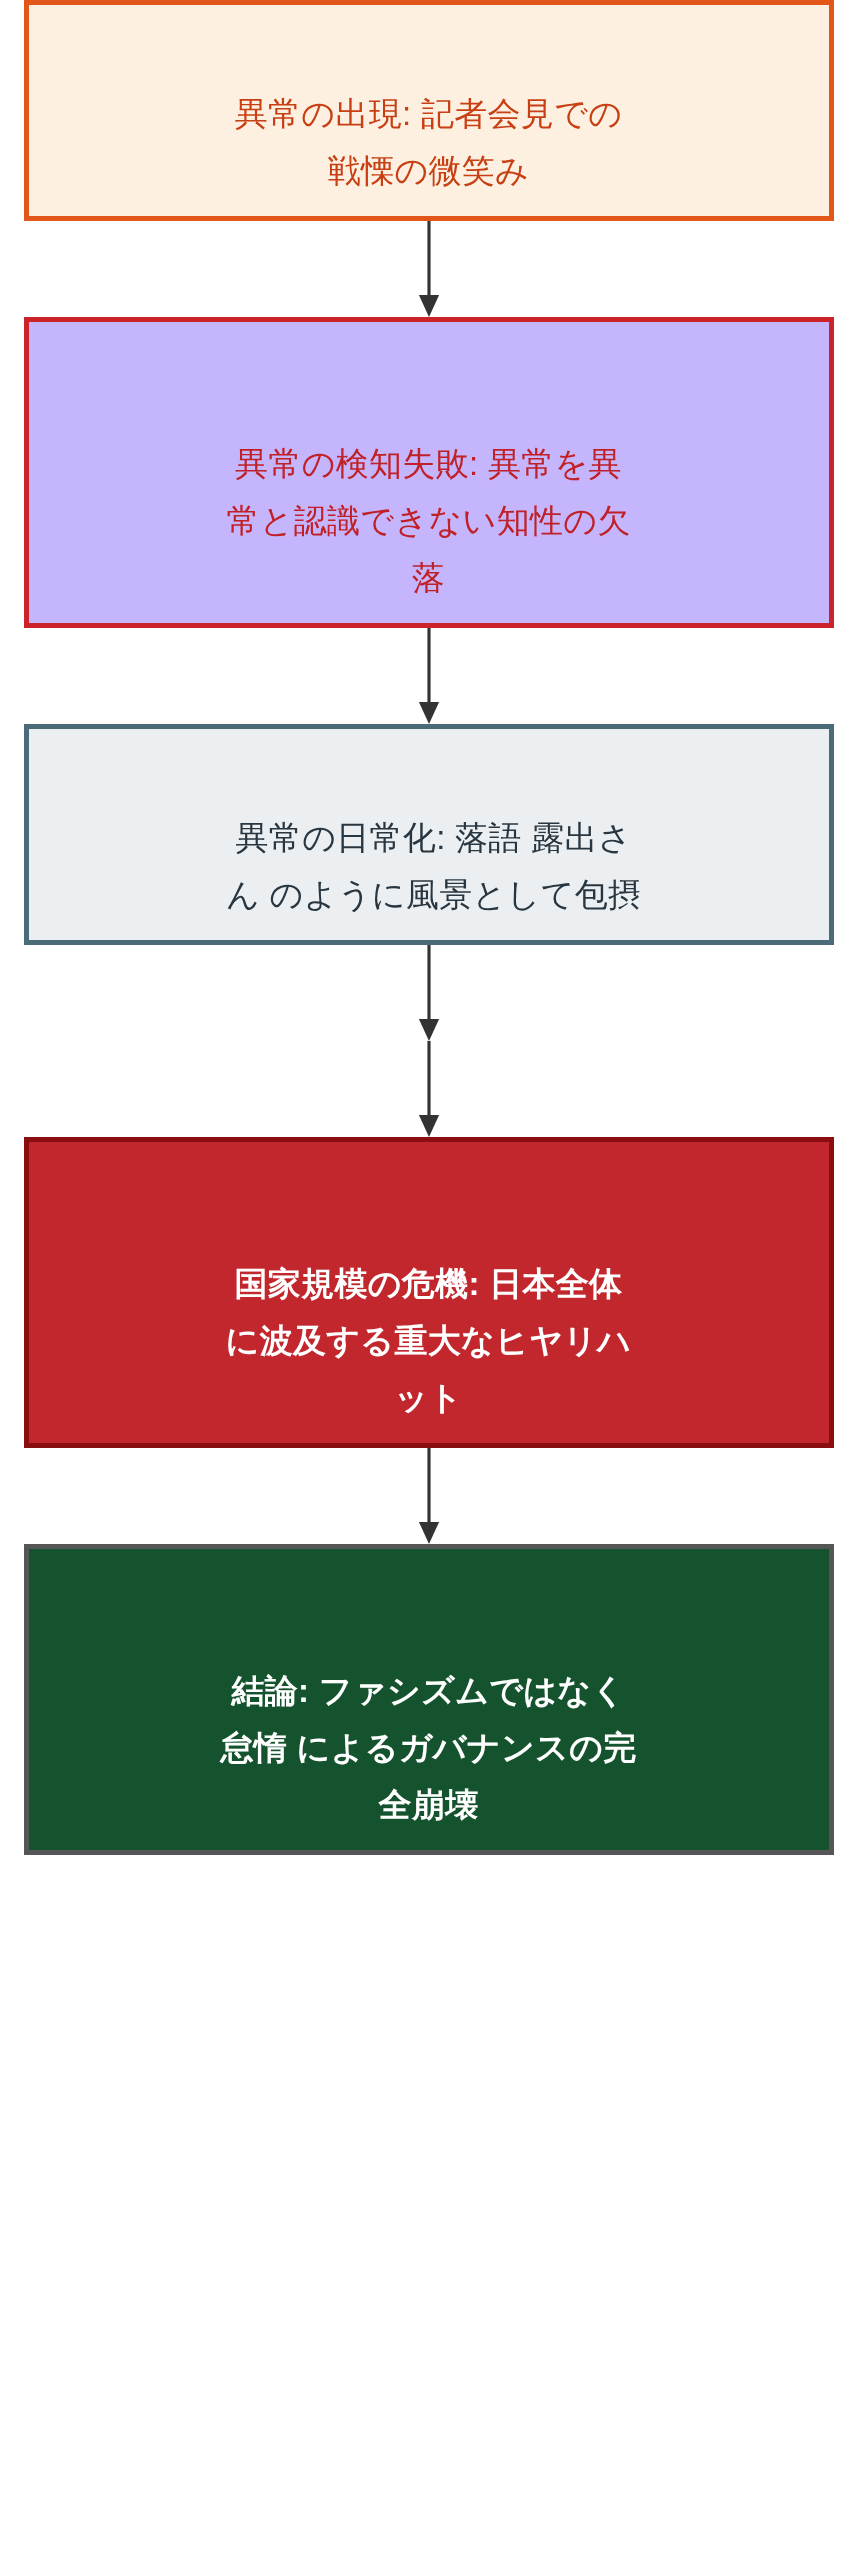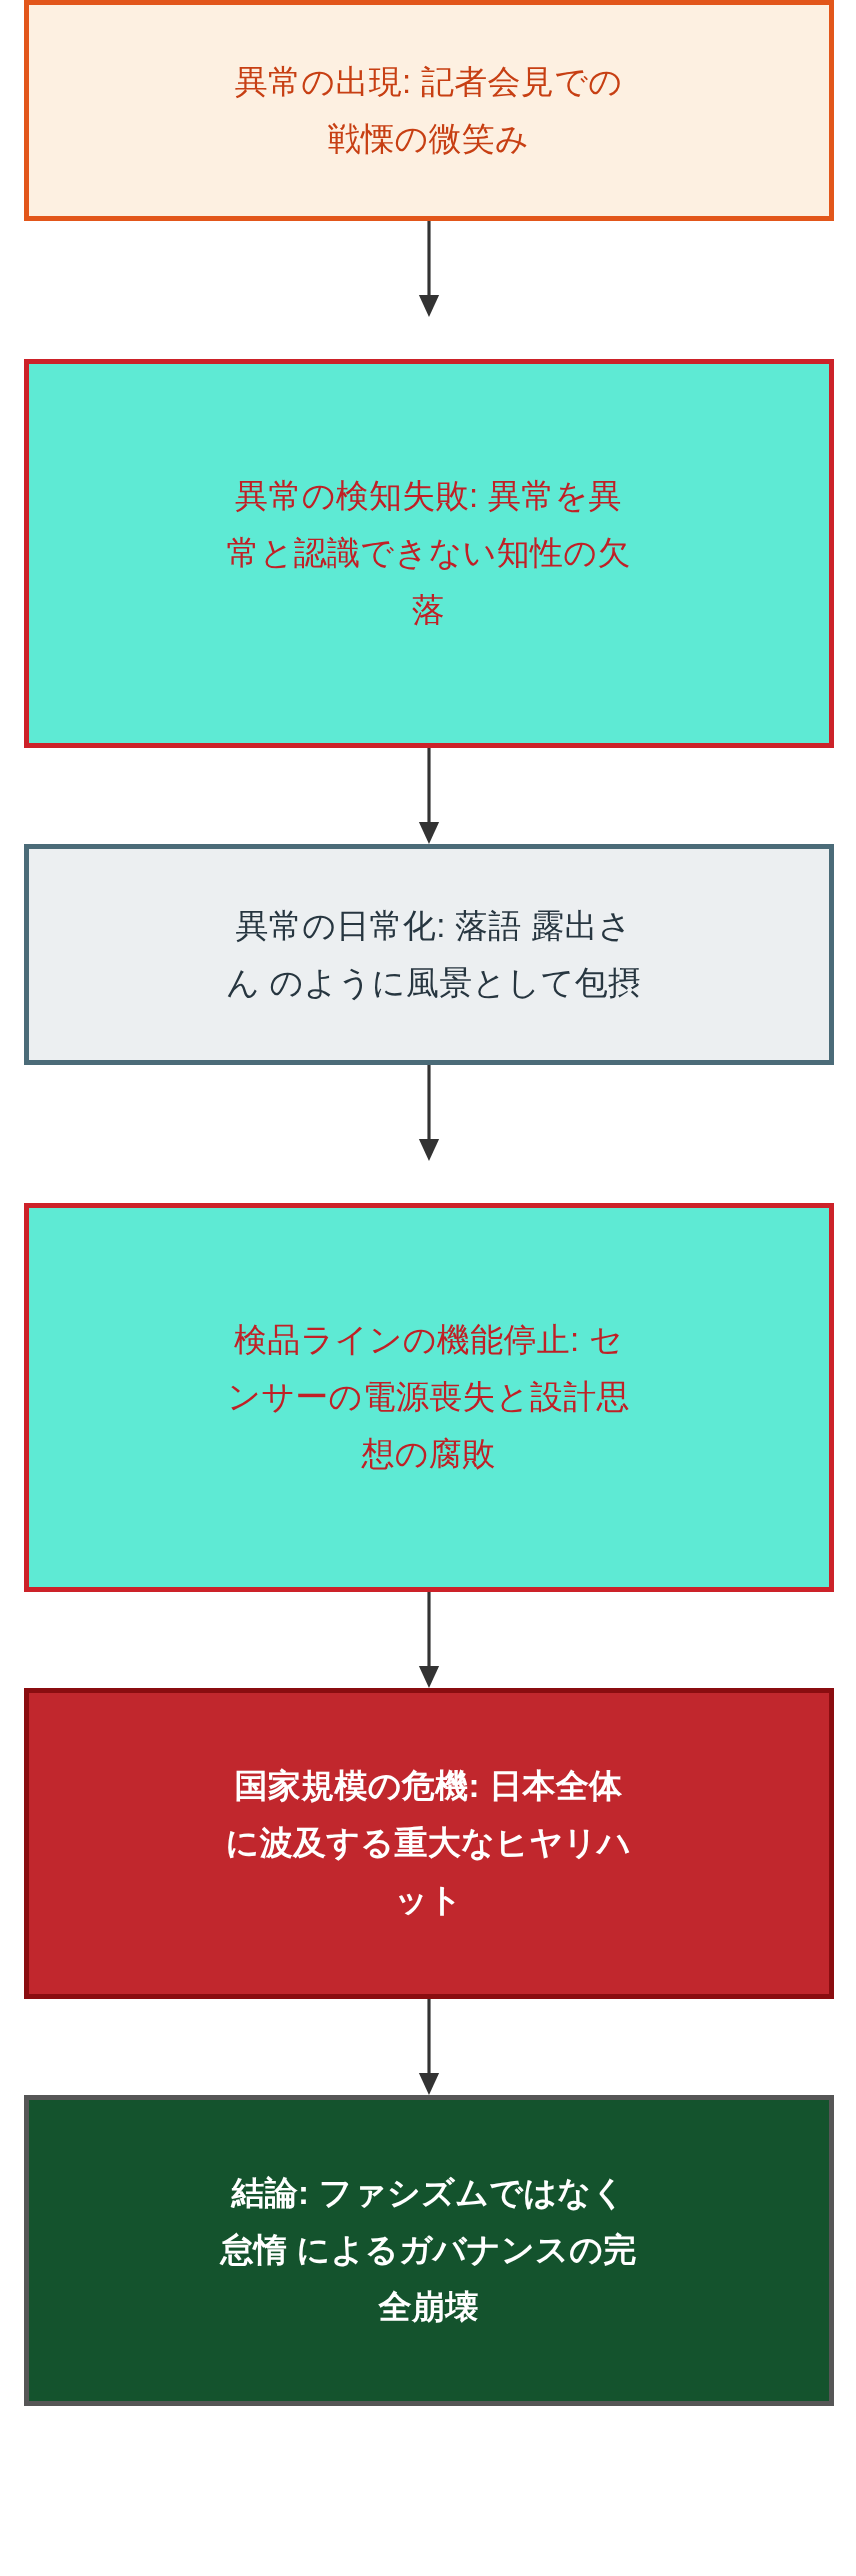--- a/index.html
+++ b/index.html
@@ -21,21 +21,21 @@
     background: #ffffff;
     display: flex;
     flex-direction: column;
     align-items: center;
   }
 
   .node {
     box-sizing: border-box;
     width: 810px;
     display: flex;
-    align-items: center;
+    align-items: flex-end;
     justify-content: center;
     text-align: center;
     border-style: solid;
     border-width: 5.7px;
     padding: 16.5px 21.6px;
   }
 
   .node-label {
     font-size: 33px;
     line-height: 1.72;
@@ -47,24 +47,23 @@
 
   
   .node.theme-orange {
     background: #fdf0e1;
     border-color: #e2561a;
     height: 221px;
   }
   .node.theme-orange .node-label { color: #c73f13; }
 
   .node.theme-red-light {
-    background: #5eead4;
+    background: #c4b5fd;
     border-color: #cc2229;
-    height: 389px;
-    margin-top: 42px;
+    height: 311px;
   }
   .node.theme-red-light .node-label { color: #c02026; }
 
   .node.theme-slate {
     background: #eceff1;
     border-color: #4b6b78;
     height: 221px;
     padding-left: 32px;
   }
   .node.theme-slate .node-label { color: #273640; }
@@ -131,25 +130,20 @@
 ん のように風景として包摂</div>
   </div>
 
   <div class="connector">
     <svg width="38" height="96" viewBox="0 0 60 152">
       <line x1="30" y1="0" x2="30" y2="138" stroke="#333333" stroke-width="5"></line>
       <polygon points="30,152 14,117 46,117" fill="#333333"></polygon>
     </svg>
   </div>
 
-  <div class="node theme-red-light">
-    <div class="node-label">検品ラインの機能停止: セ
-ンサーの電源喪失と設計思
-想の腐敗</div>
-  </div>
 
   <div class="connector">
     <svg width="38" height="96" viewBox="0 0 60 152">
       <line x1="30" y1="0" x2="30" y2="138" stroke="#333333" stroke-width="5"></line>
       <polygon points="30,152 14,117 46,117" fill="#333333"></polygon>
     </svg>
   </div>
 
   <div class="node theme-red-solid">
     <div class="node-label">国家規模の危機: 日本全体

